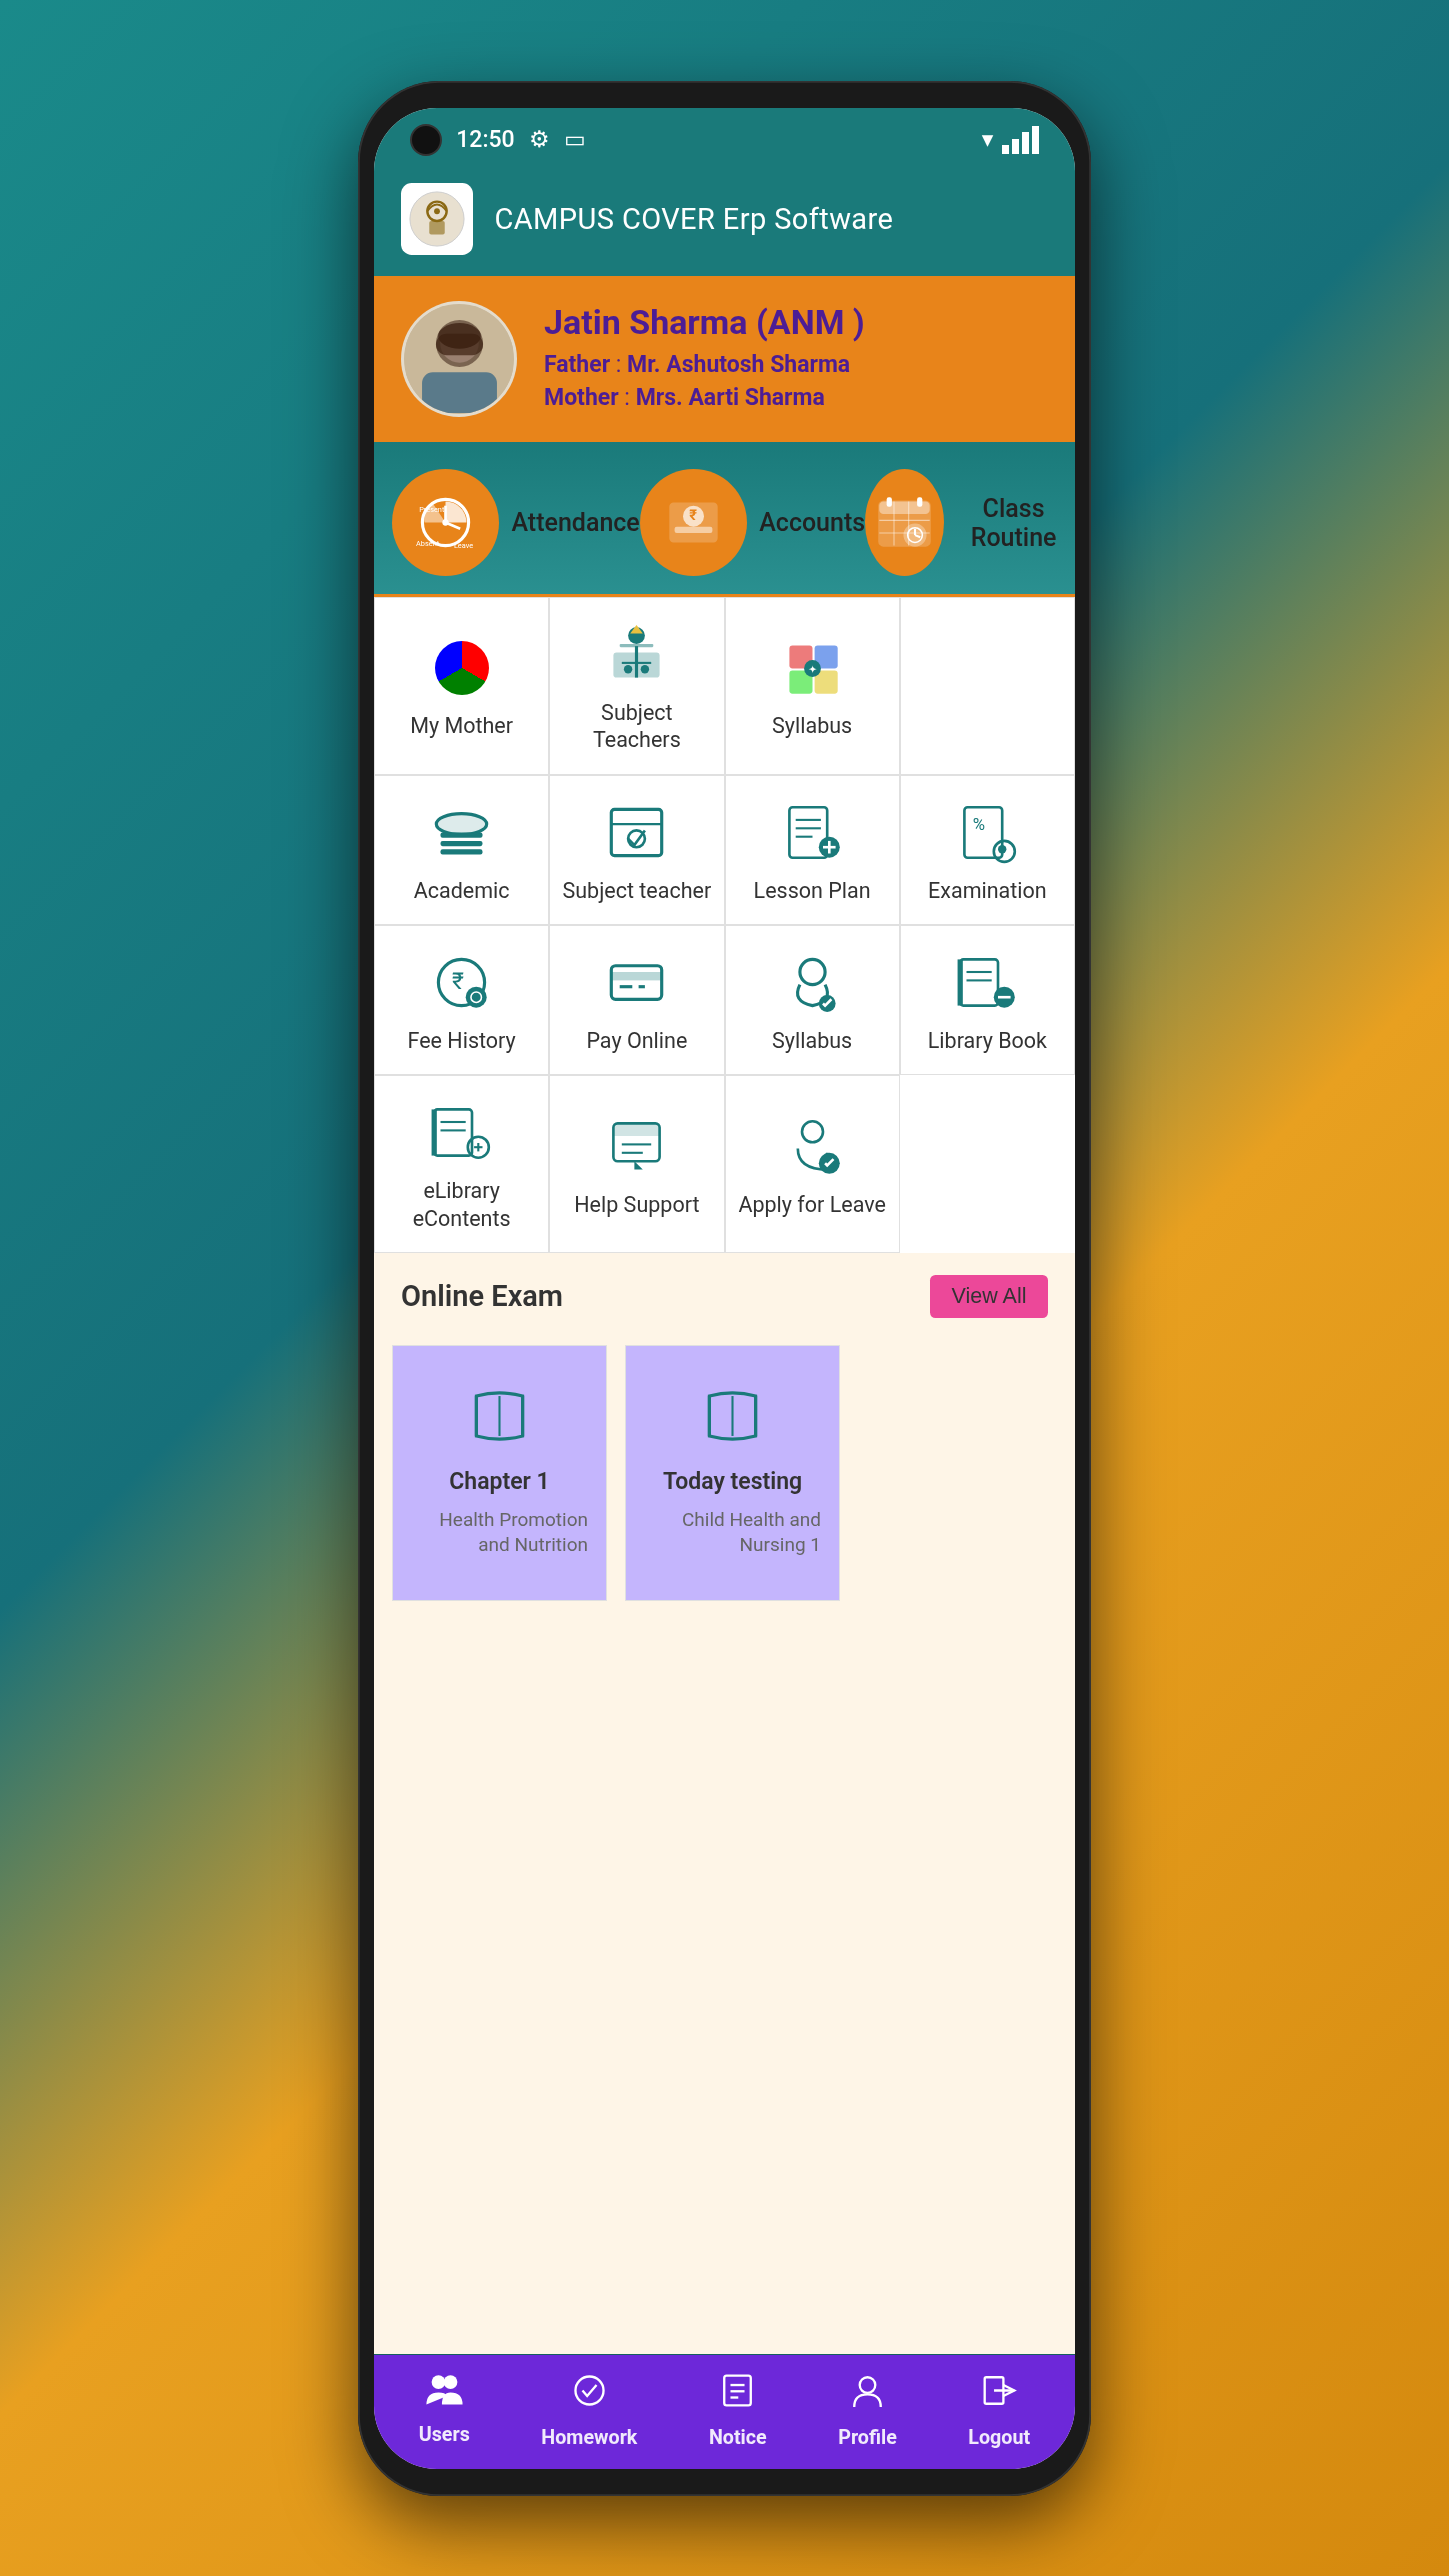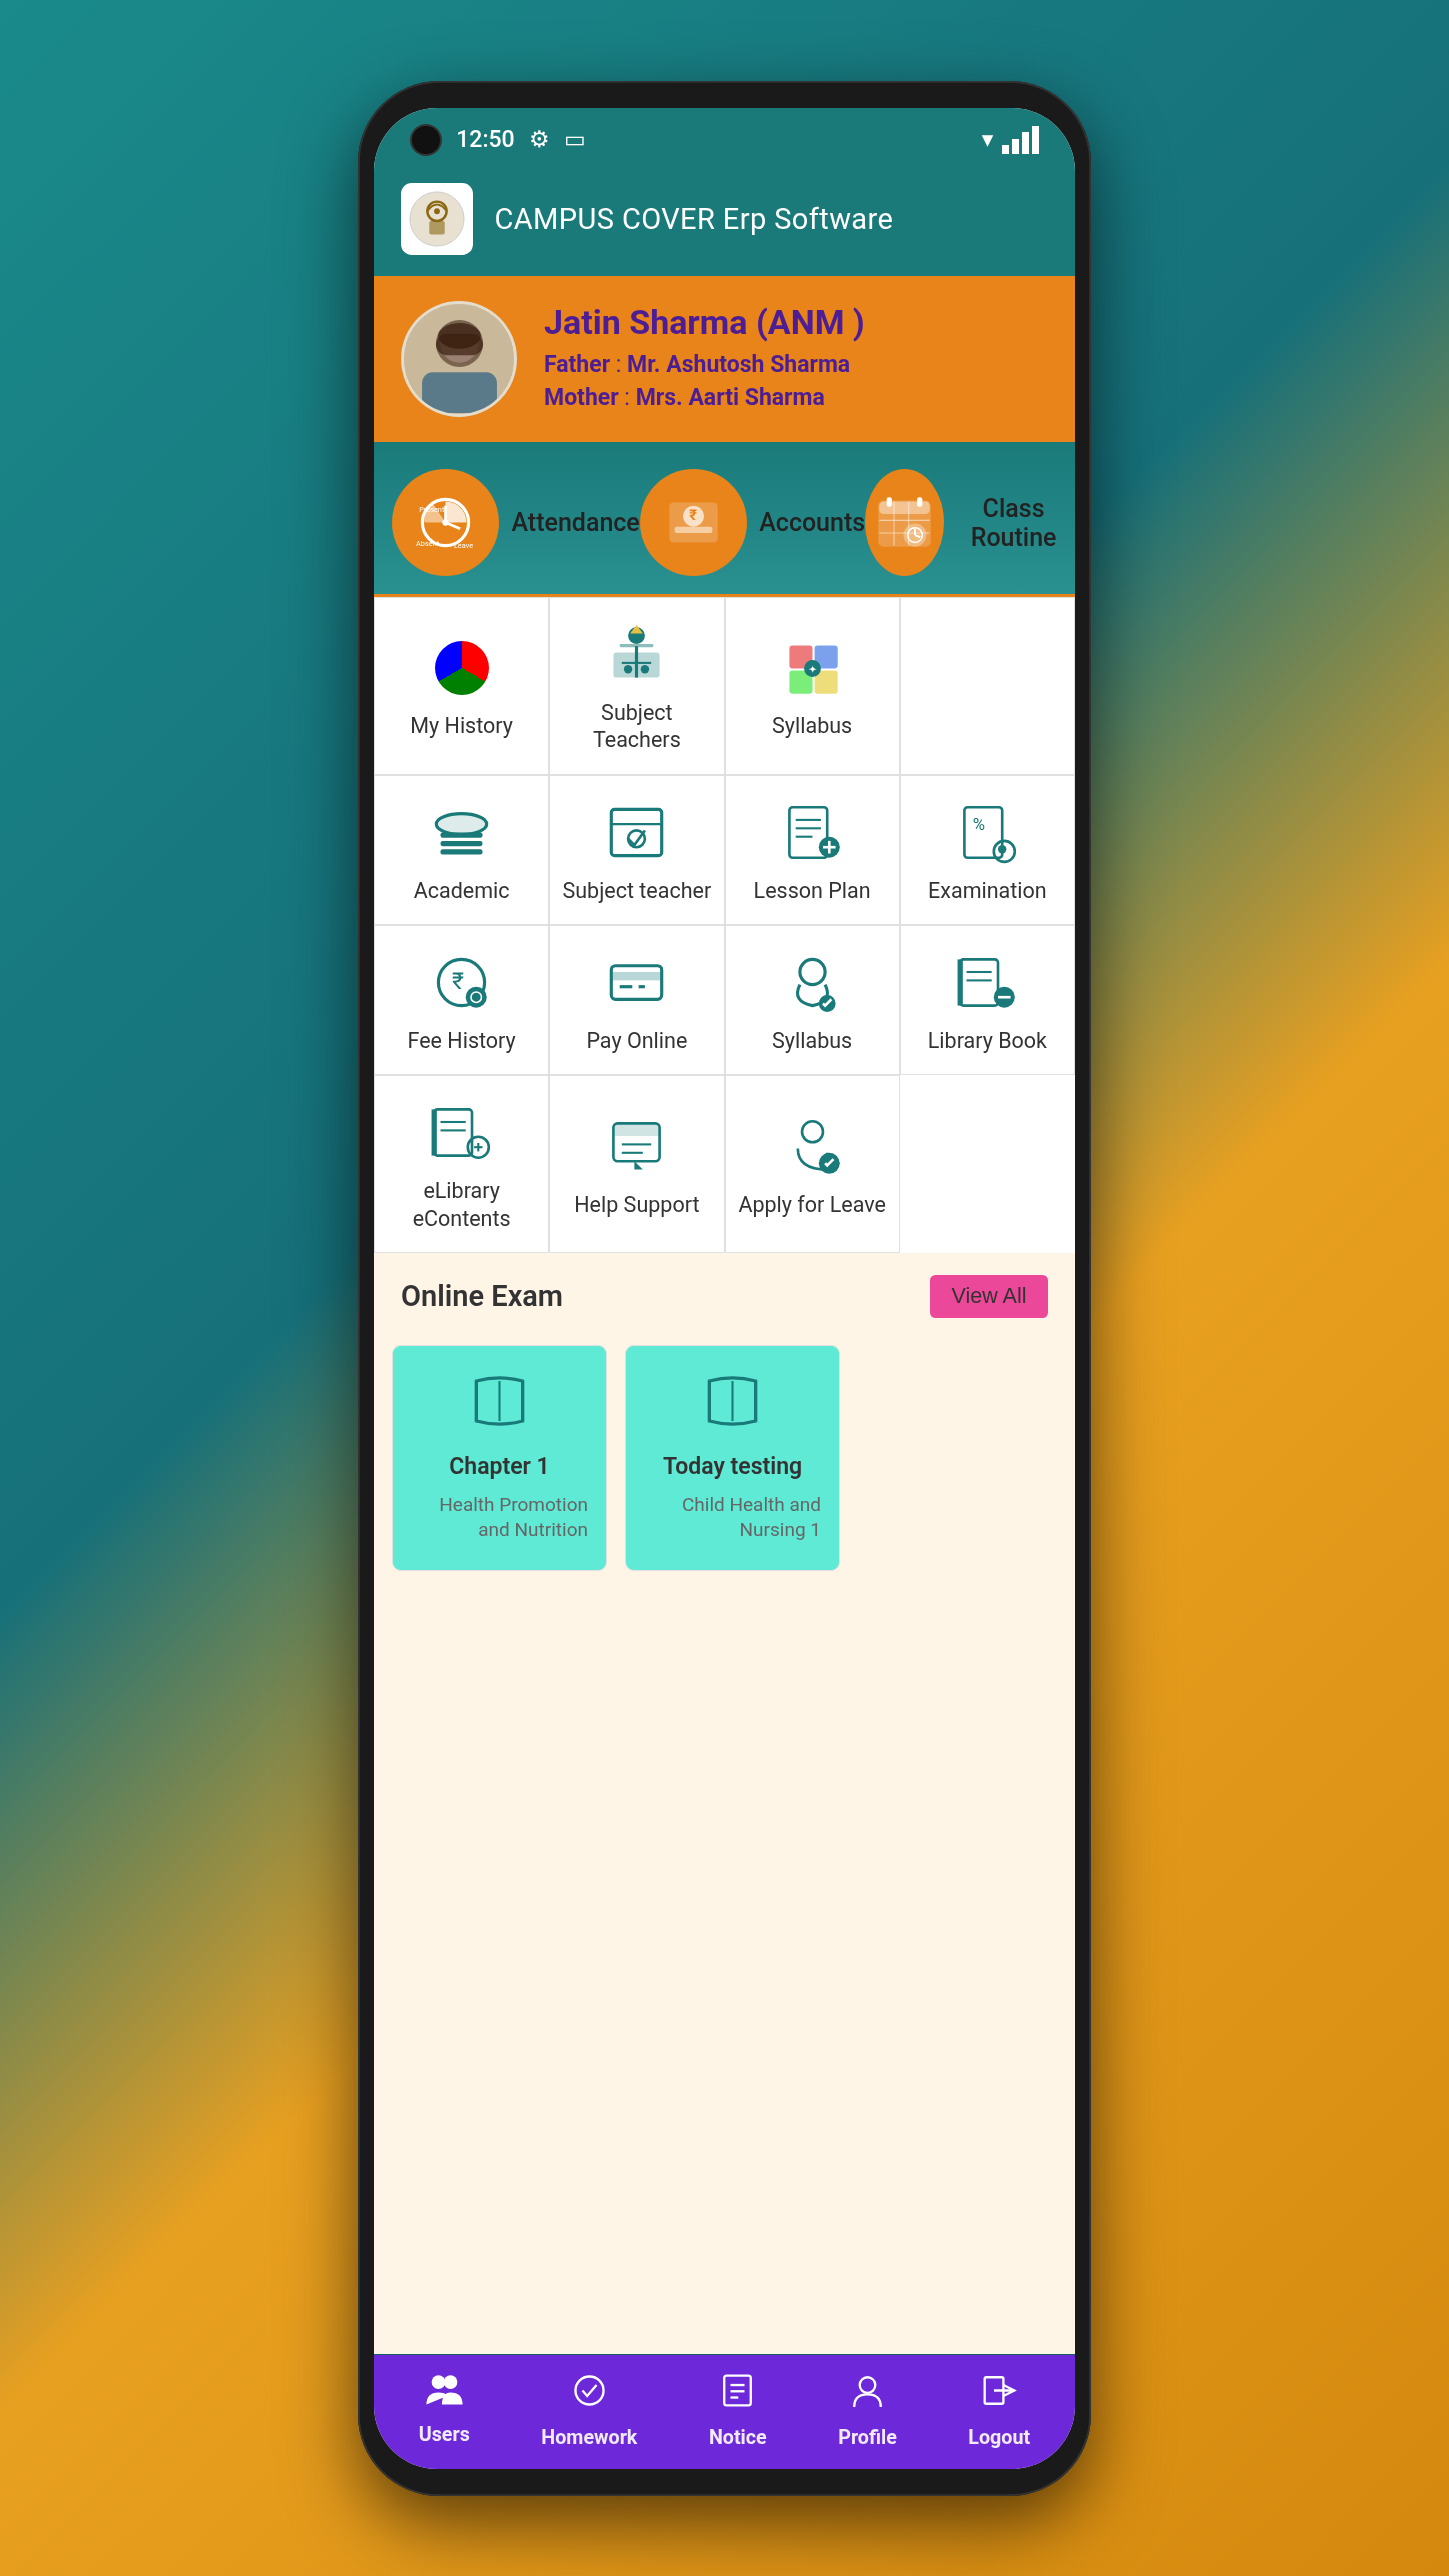--- a/index.html
+++ b/index.html
@@ -191,24 +191,24 @@
       border: none;
     }
     .exam-cards {
       display: flex;
       gap: 0;
       padding: 9px 18px 18px;
       overflow-x: auto;
       background: #fef5e7;
     }
     .exam-card {
-      background: #5eead4;
+      background: #c4b5fd;
       border: 0.9px solid #e0e0e0;
-      border-radius: 9px;
-      padding: 28px 18px;
+      border-radius: 0;
+      padding: 43px 18px;
       min-width: 197px;
       max-width: 215px;
       margin-right: 18px;
       display: flex;
       flex-direction: column;
       align-items: center;
       gap: 12.5px;
       cursor: pointer;
     }
     .exam-card-icon {
@@ -373,21 +373,21 @@
       </div>
     </div>
 
     <div class="menu-grid-wrapper">
       <div class="menu-grid">
 
         <div class="menu-item">
           <div class="menu-icon-svg">
             <div class="icon-colorwheel"></div>
           </div>
-          <span class="menu-label">My History</span>
+          <span class="menu-label">My Mother</span>
         </div>
         <div class="menu-item">
           <div class="menu-icon-svg">
             <svg viewBox="0 0 60 60">
                 <rect x="8" y="28" width="44" height="24" rx="3" fill="#1a7a7a" opacity="0.3"></rect>
                 <circle cx="30" cy="12" r="8" fill="#1a7a7a"></circle>
                 <rect x="14" y="20" width="32" height="3" rx="1" fill="#1a7a7a" opacity="0.5"></rect>
                 <line x1="30" y1="22" x2="30" y2="52" stroke="#1a7a7a" stroke-width="3"></line>
                 <path d="M16,38 L44,38" stroke="#1a7a7a" stroke-width="2"></path>
                 <circle cx="22" cy="44" r="4" fill="#1a7a7a"></circle>

